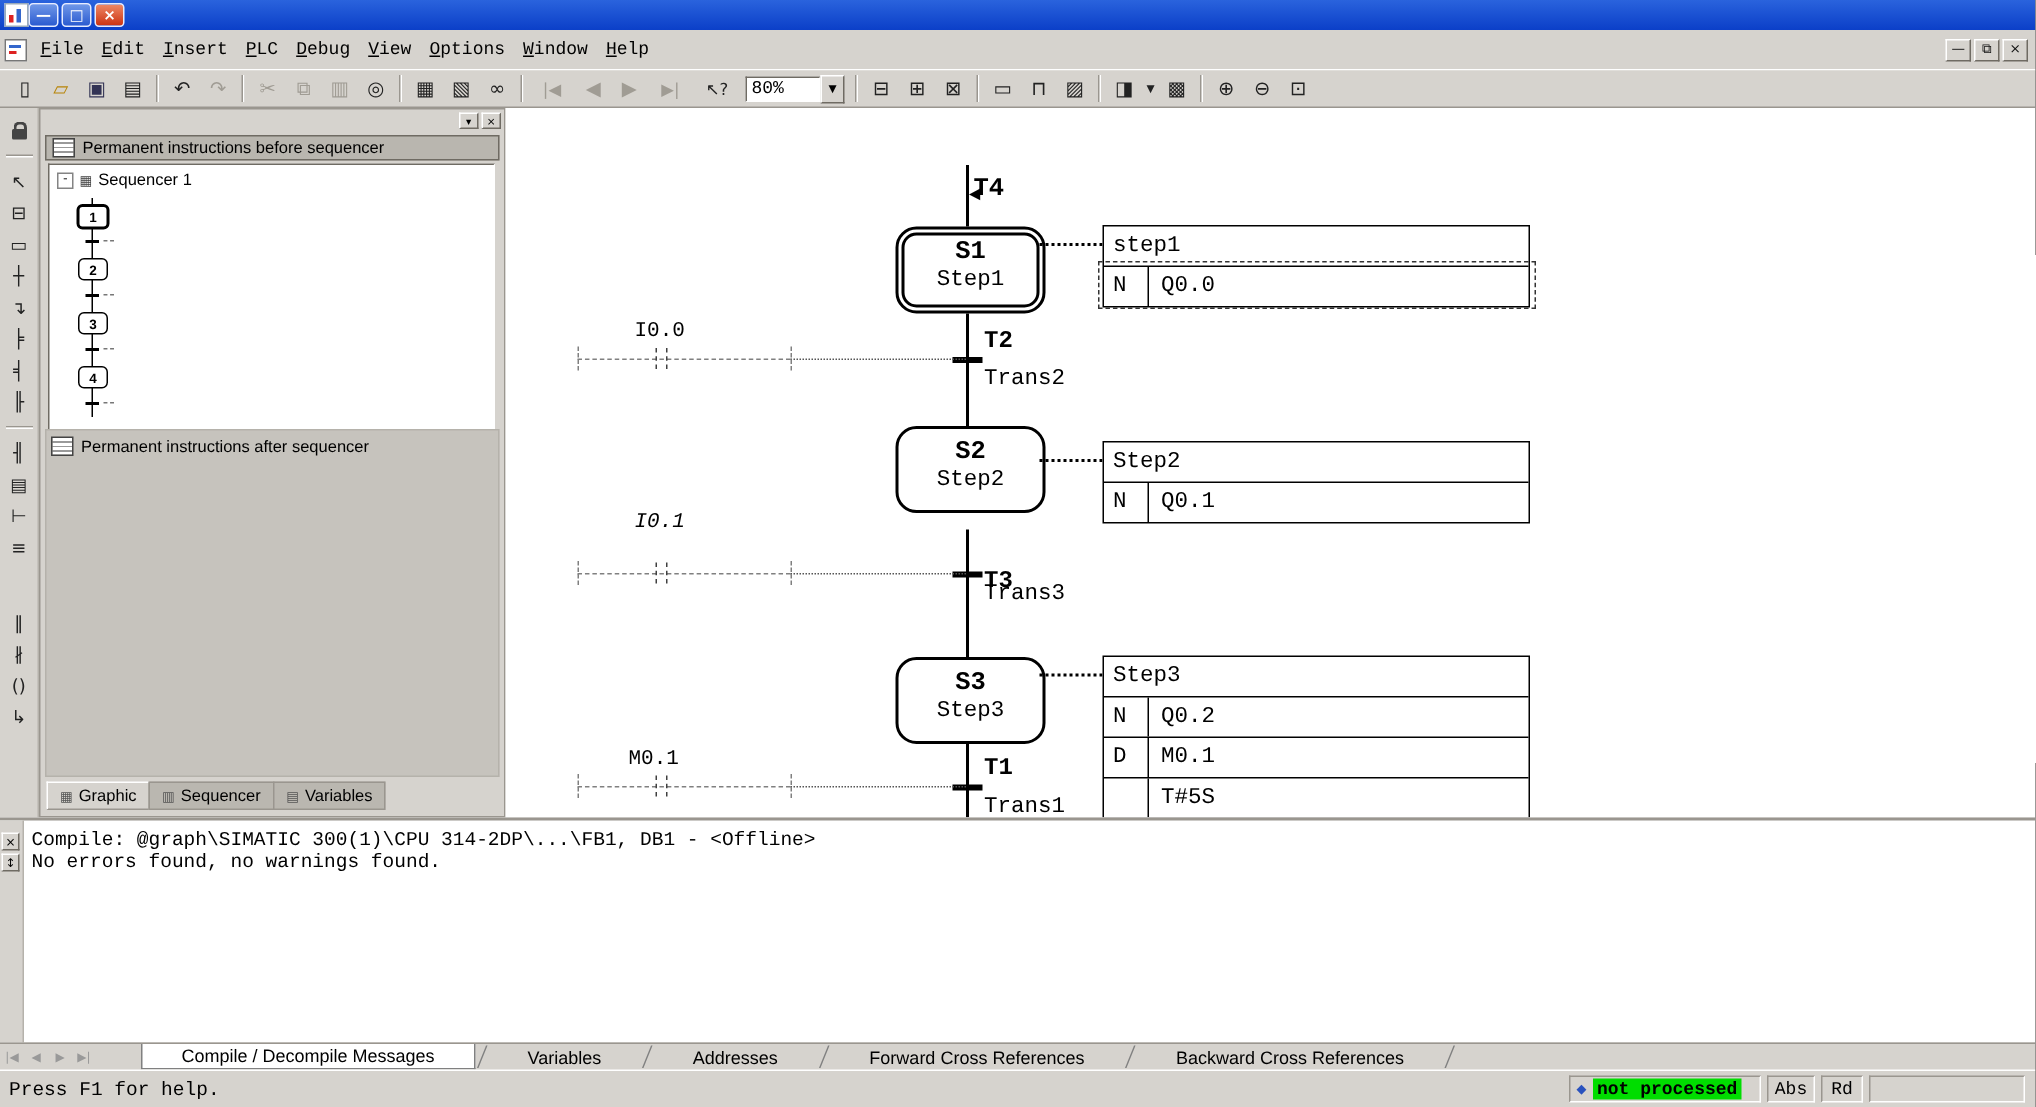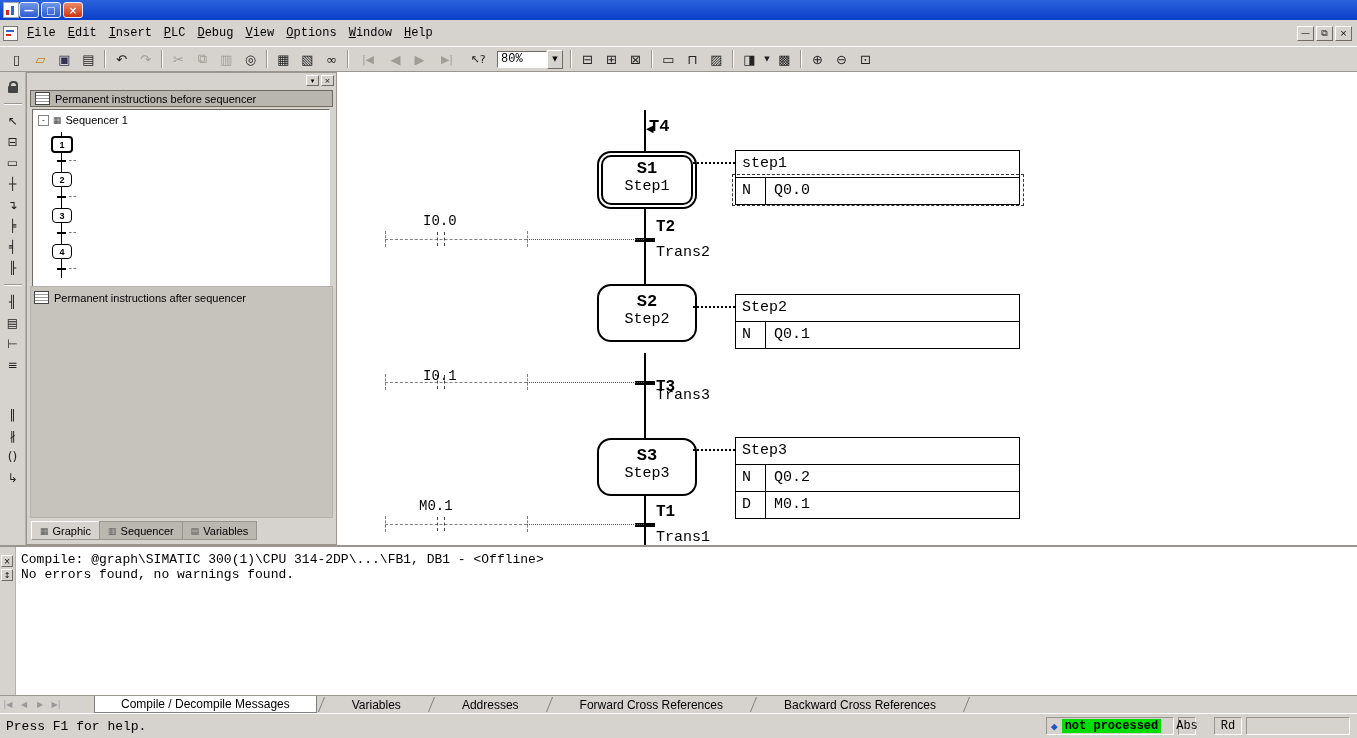--- a/index.html
+++ b/index.html
@@ -143,21 +143,21 @@
   
   .statusbar{position:absolute;left:0;top:713px;width:100%;height:25px;box-sizing:border-box;background:#d6d3ce;
     border-top:1px solid #fff;}
   .sb-help{position:absolute;left:6px;top:5px;font:13px "Liberation Mono",monospace;}
   .sb-panel{position:absolute;top:3px;height:18px;box-sizing:border-box;border:1px solid;
     border-color:#9a968f #fff #fff #9a968f;display:flex;align-items:center;padding:0 4px;
     font:12px "Liberation Mono",monospace;}
   .sb-status{left:1046px;width:128px;}
   .diamond{color:#2a52be;font-size:11px;margin-right:4px;}
   .status-green{background:#00dd00;font-weight:bold;padding:0 3px;white-space:nowrap;}
-  .sb-abs{left:1178px;width:18px;justify-content:center;}
+  .sb-abs{left:1178px;width:32px;justify-content:center;}
   .sb-rd{left:1214px;width:28px;justify-content:center;}
   .sb-extra{left:1246px;width:104px;}
 </style>
 </head>
 <body>
 
 <div class="app">
 
   <div class="titlebar">
     <span class="app-ic"></span>
@@ -356,36 +356,40 @@
     <div class="vline" style="left:307px;top:281px;height:85px;"></div>
     <div class="ttick" style="top:309px;"></div>
     <span class="tid" style="top:306px;">T3</span>
     <span class="tname" style="top:315px;">Trans3</span>
     <div class="rung" style="left:48px;top:310px;width:142px;"></div>
     <div class="rung-dot" style="left:190px;top:310px;width:117px;"></div>
     <div class="rail" style="left:48px;top:302px;"></div>
     <div class="rail" style="left:190px;top:302px;"></div>
     <div class="cbar" style="left:100px;top:303px;"></div>
     <div class="cbar" style="left:107px;top:303px;"></div>
-    <span class="cond-label" style="left:86px;top:296px;">I0.1</span>
+    <span class="cond-label" style="left:86px;top:268px;font-style:italic;">I0.1</span>
 
     <div class="step-box" style="top:366px;">
       <div class="s-id">S3</div>
       <div class="s-name">Step3</div>
     </div>
     <div class="connector" style="left:356px;top:377px;width:42px;"></div>
     <div class="action-box" style="top:365px;">
       <div class="a-title">Step3</div>
       <div class="a-row">
         <span class="a-qual">N</span>
         <span>Q0.2</span>
       </div>
       <div class="a-row">
         <span class="a-qual">D</span>
         <span>M0.1</span>
+      </div>
+      <div class="a-row">
+        <span class="a-qual"></span>
+        <span>T#5S</span>
       </div>
     </div>
 
     <div class="vline" style="left:307px;top:424px;height:49px;"></div>
     <div class="ttick" style="top:451px;"></div>
     <span class="tid" style="top:431px;">T1</span>
     <span class="tname" style="top:457px;">Trans1</span>
     <div class="rung" style="left:48px;top:452px;width:142px;"></div>
     <div class="rung-dot" style="left:190px;top:452px;width:117px;"></div>
     <div class="rail" style="left:48px;top:444px;"></div>

